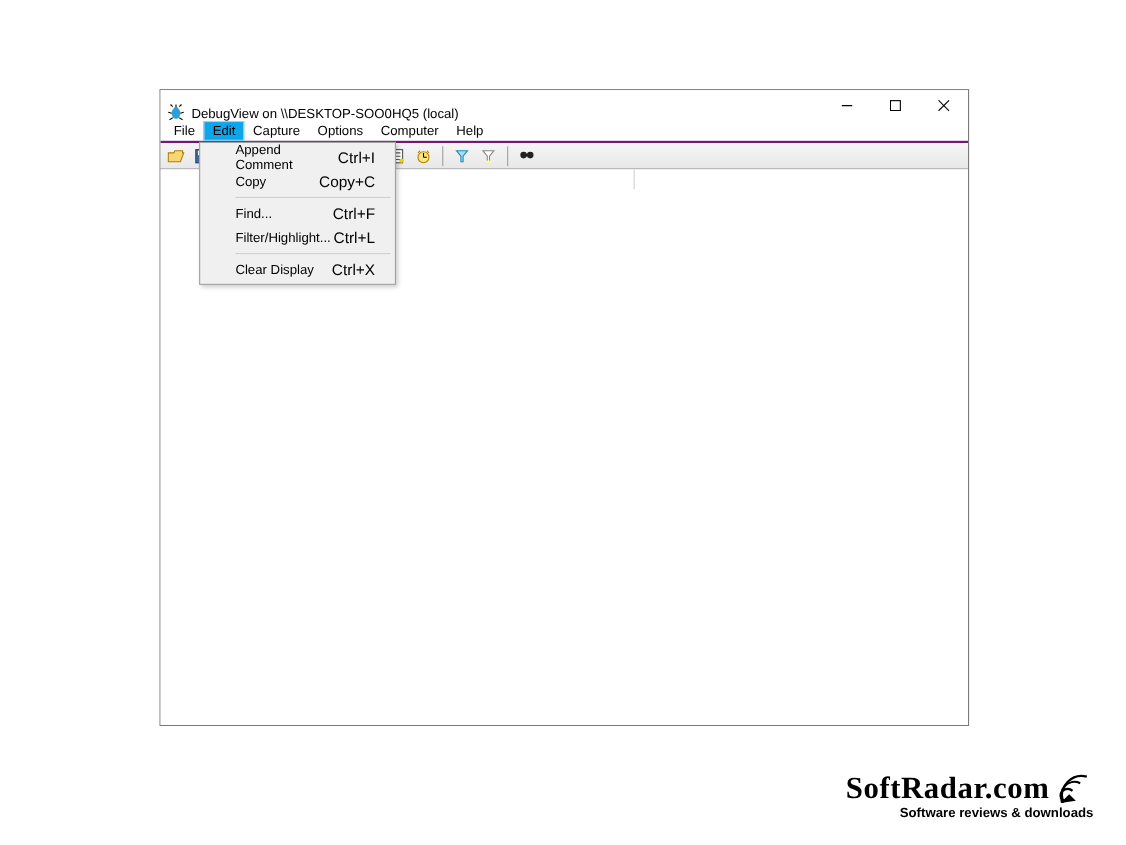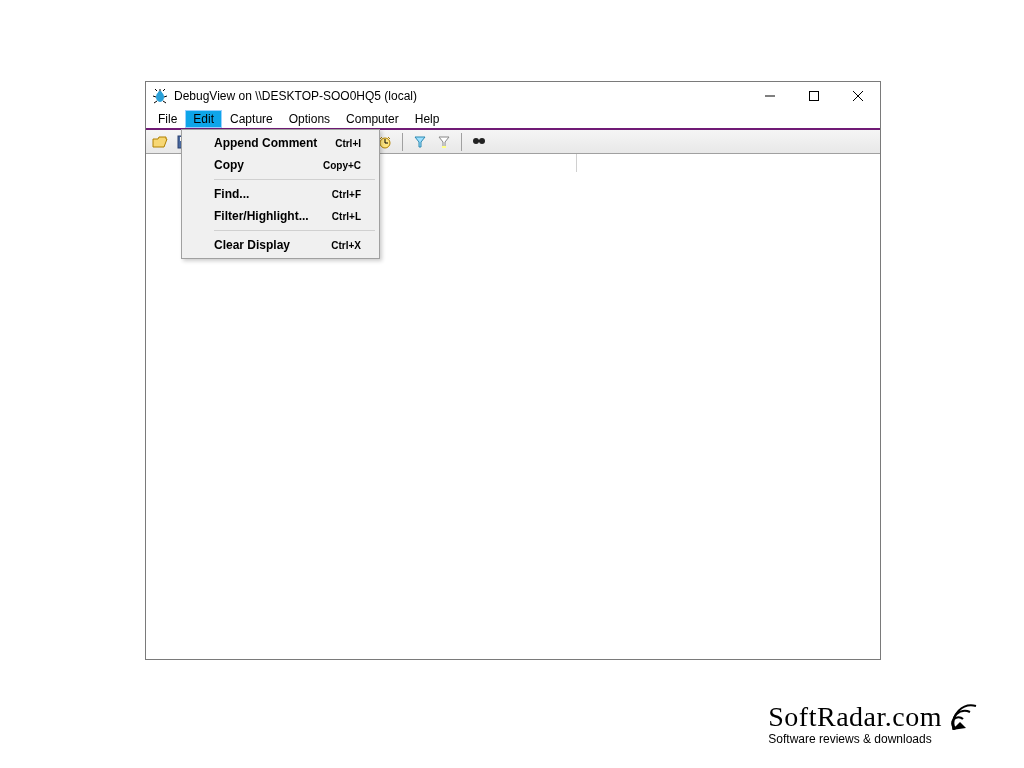--- a/index.html
+++ b/index.html
@@ -22,21 +22,21 @@
     height: 579px;
     border: 1px solid #7a7a7a;
     background: #fff;
     display: flex;
     flex-direction: column;
   }
   .titlebar {
     height: 28px;
     background: #ffffff;
     display: flex;
-    align-items: center;
+    align-items: flex-end;
     padding-left: 6px;
     position: relative;
   }
   .titlebar .app-icon {
     width: 16px; height: 16px; margin-right: 6px;
     display: flex; align-items: center; justify-content: center;
   }
   .title-text { font-size: 12px; color: #000; }
   .win-buttons {
     position: absolute; right: 0; top: 0; height: 28px; display: flex;
@@ -90,53 +90,53 @@
   }
   .divider-v {
     position: absolute;
     left: 430px; top: 0; width: 1px; height: 18px;
     background: #d0d0d0;
   }
   .dropdown {
     position: absolute;
     left: 181px;
     top: 129px;
-    width: 199px;
+    width: 179px;
     background: #f0f0f0;
     border: 1px solid #a0a0a0;
     box-shadow: 2px 2px 4px rgba(0,0,0,0.2);
     padding: 2px;
-    font-weight: bold;
   }
   .dd-inner {
     background: #f0f0f0;
   }
   .dd-gutter {
     position:absolute; left:2px; top:2px; bottom:2px; width:26px; background:#f0f0f0;
   }
   .dd-item {
     display: flex;
     align-items: center;
     height: 22px;
     padding-left: 30px;
     position: relative;
   }
   .dd-item .lbl { flex: 1; font-size: 12px; }
-  .dd-item .shortcut { font-size: 10px; color: #000; padding-right: 16px; text-align: right; min-width: 50px; }
+  .dd-item .shortcut { font-size: 14px; color: #000; padding-right: 16px; text-align: right; min-width: 50px; }
   .dd-sep {
     height: 1px;
     margin: 3px 2px 3px 30px;
     background: #d0d0d0;
   }
   .watermark {
     position: absolute;
-    right: 42px;
+    right: 30px;
     bottom: 22px;
-    text-align: left;
+    text-align: right;
     color: #000;
+    font-weight: bold;
   }
   .watermark .brand {
     font-family: Georgia, "Times New Roman", serif;
     font-size: 28px;
     letter-spacing: 0.5px;
     display: flex;
     align-items: center;
     justify-content: flex-end;
     gap: 6px;
     line-height: 1;

